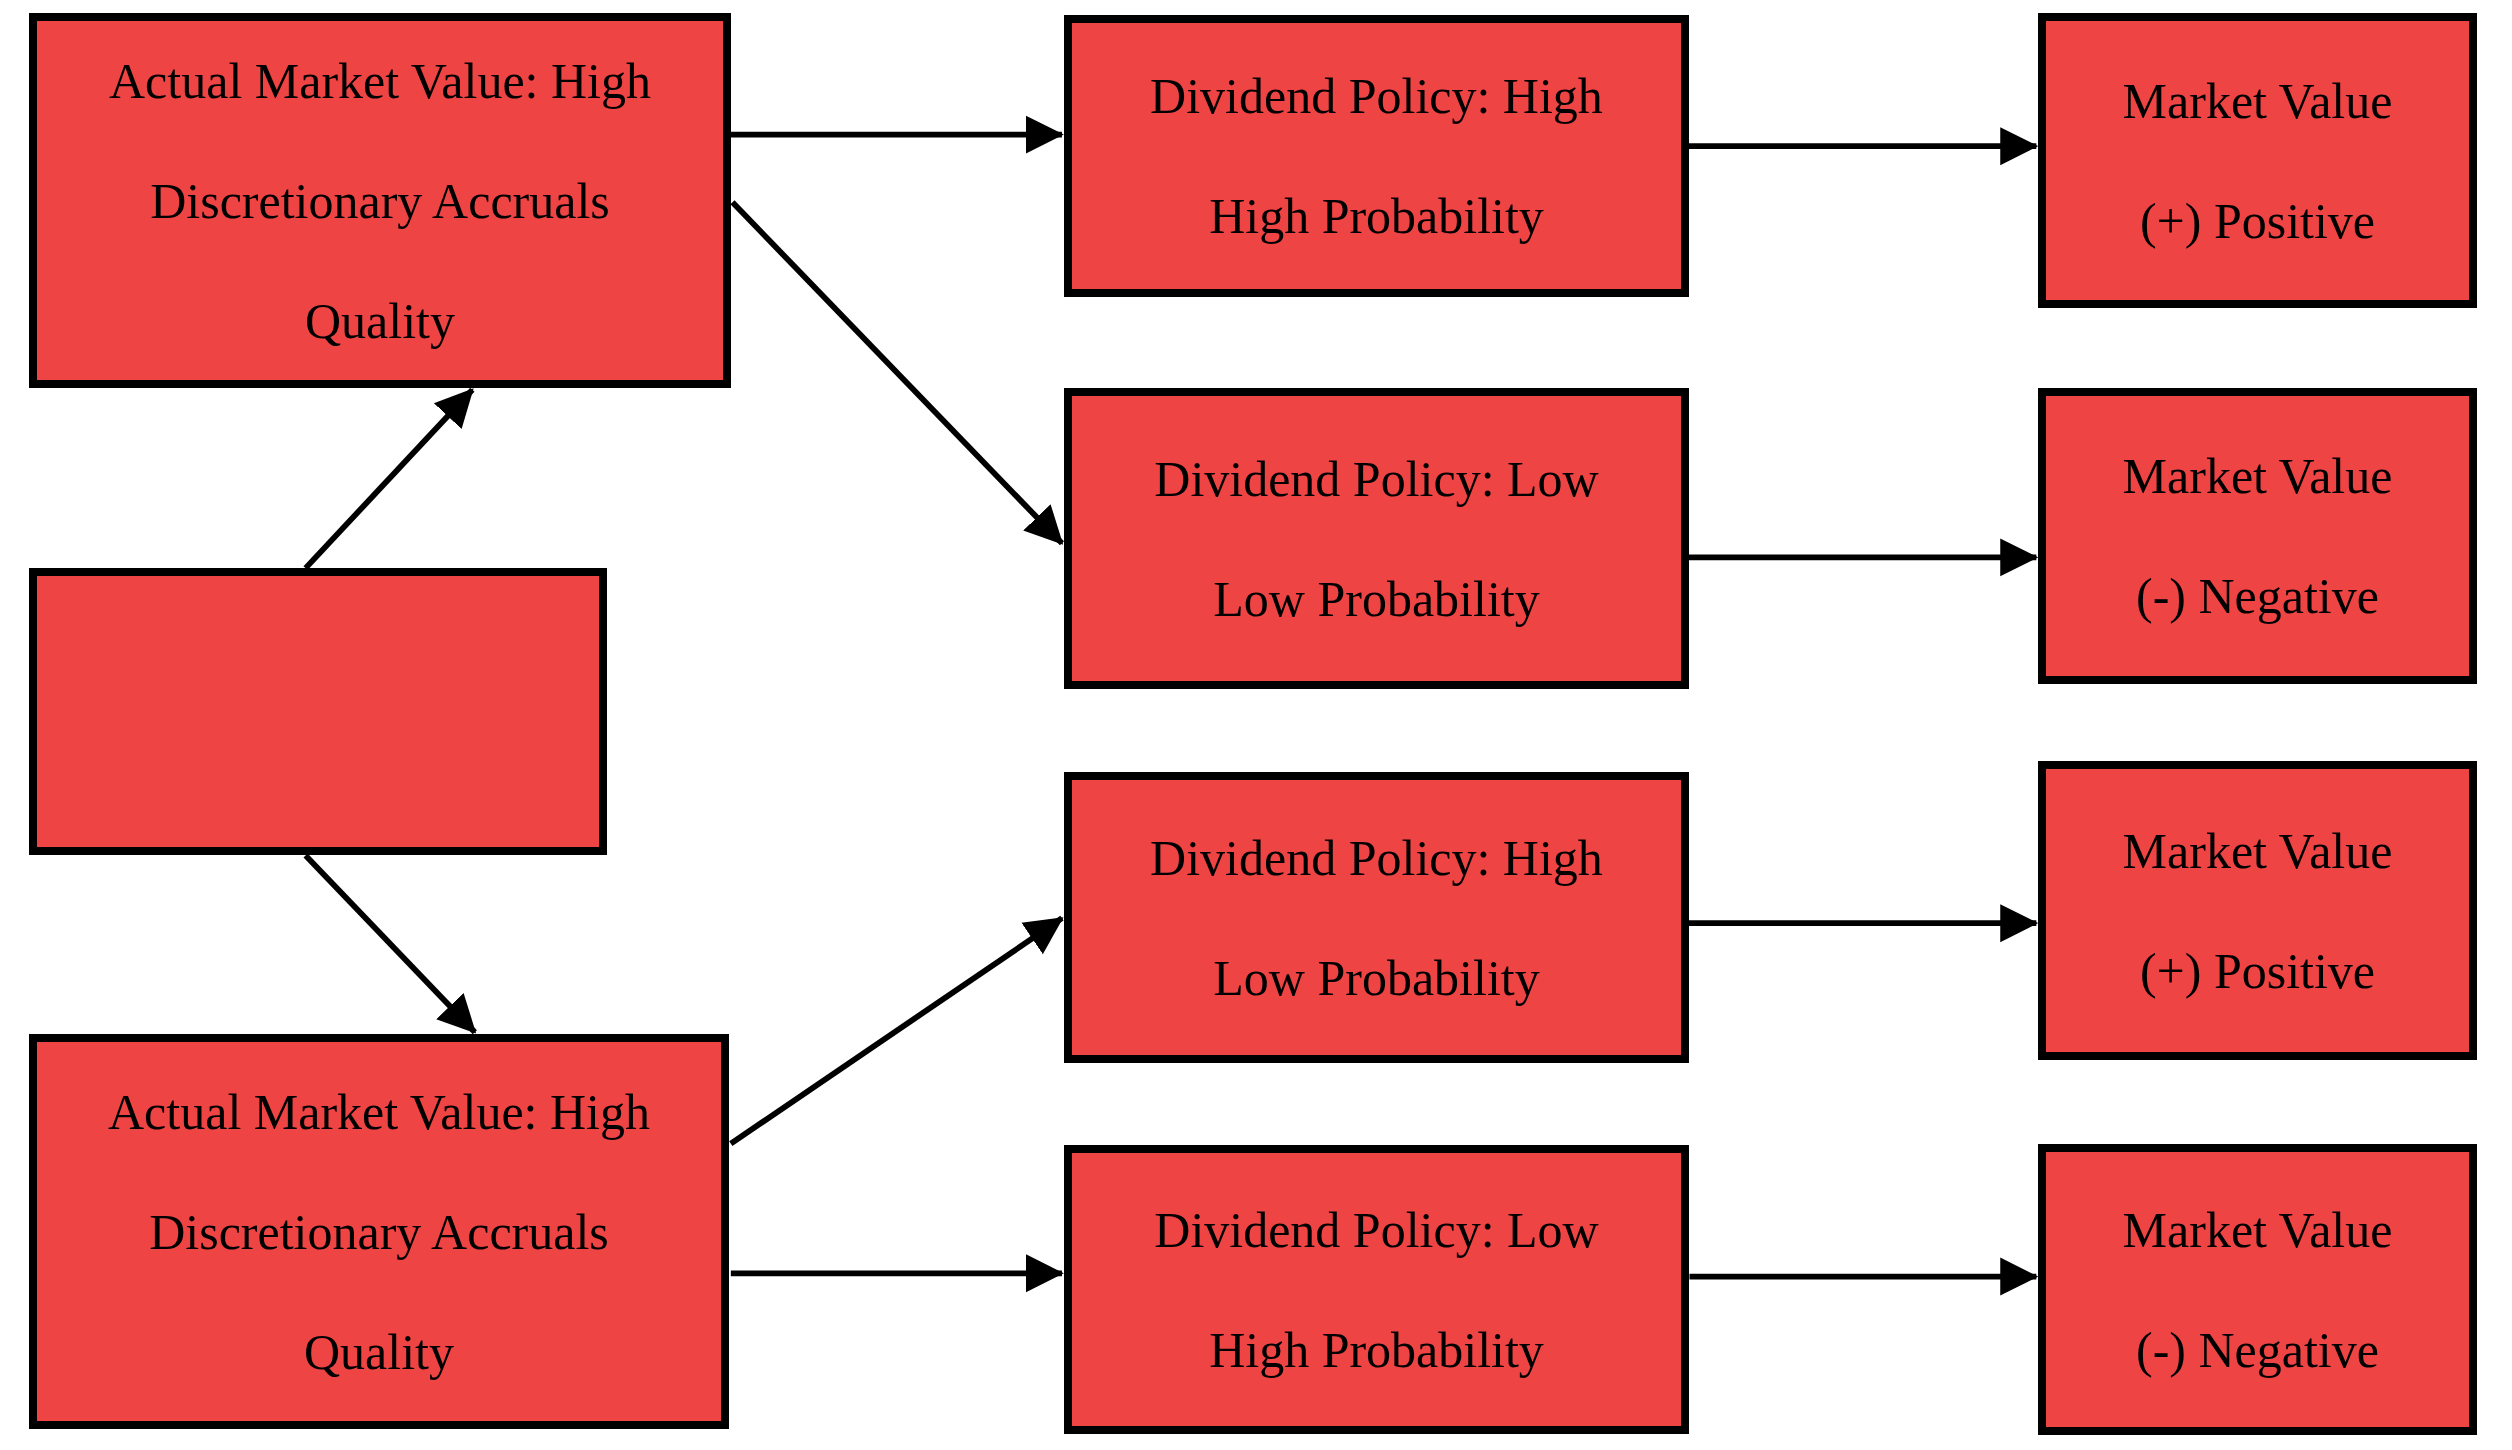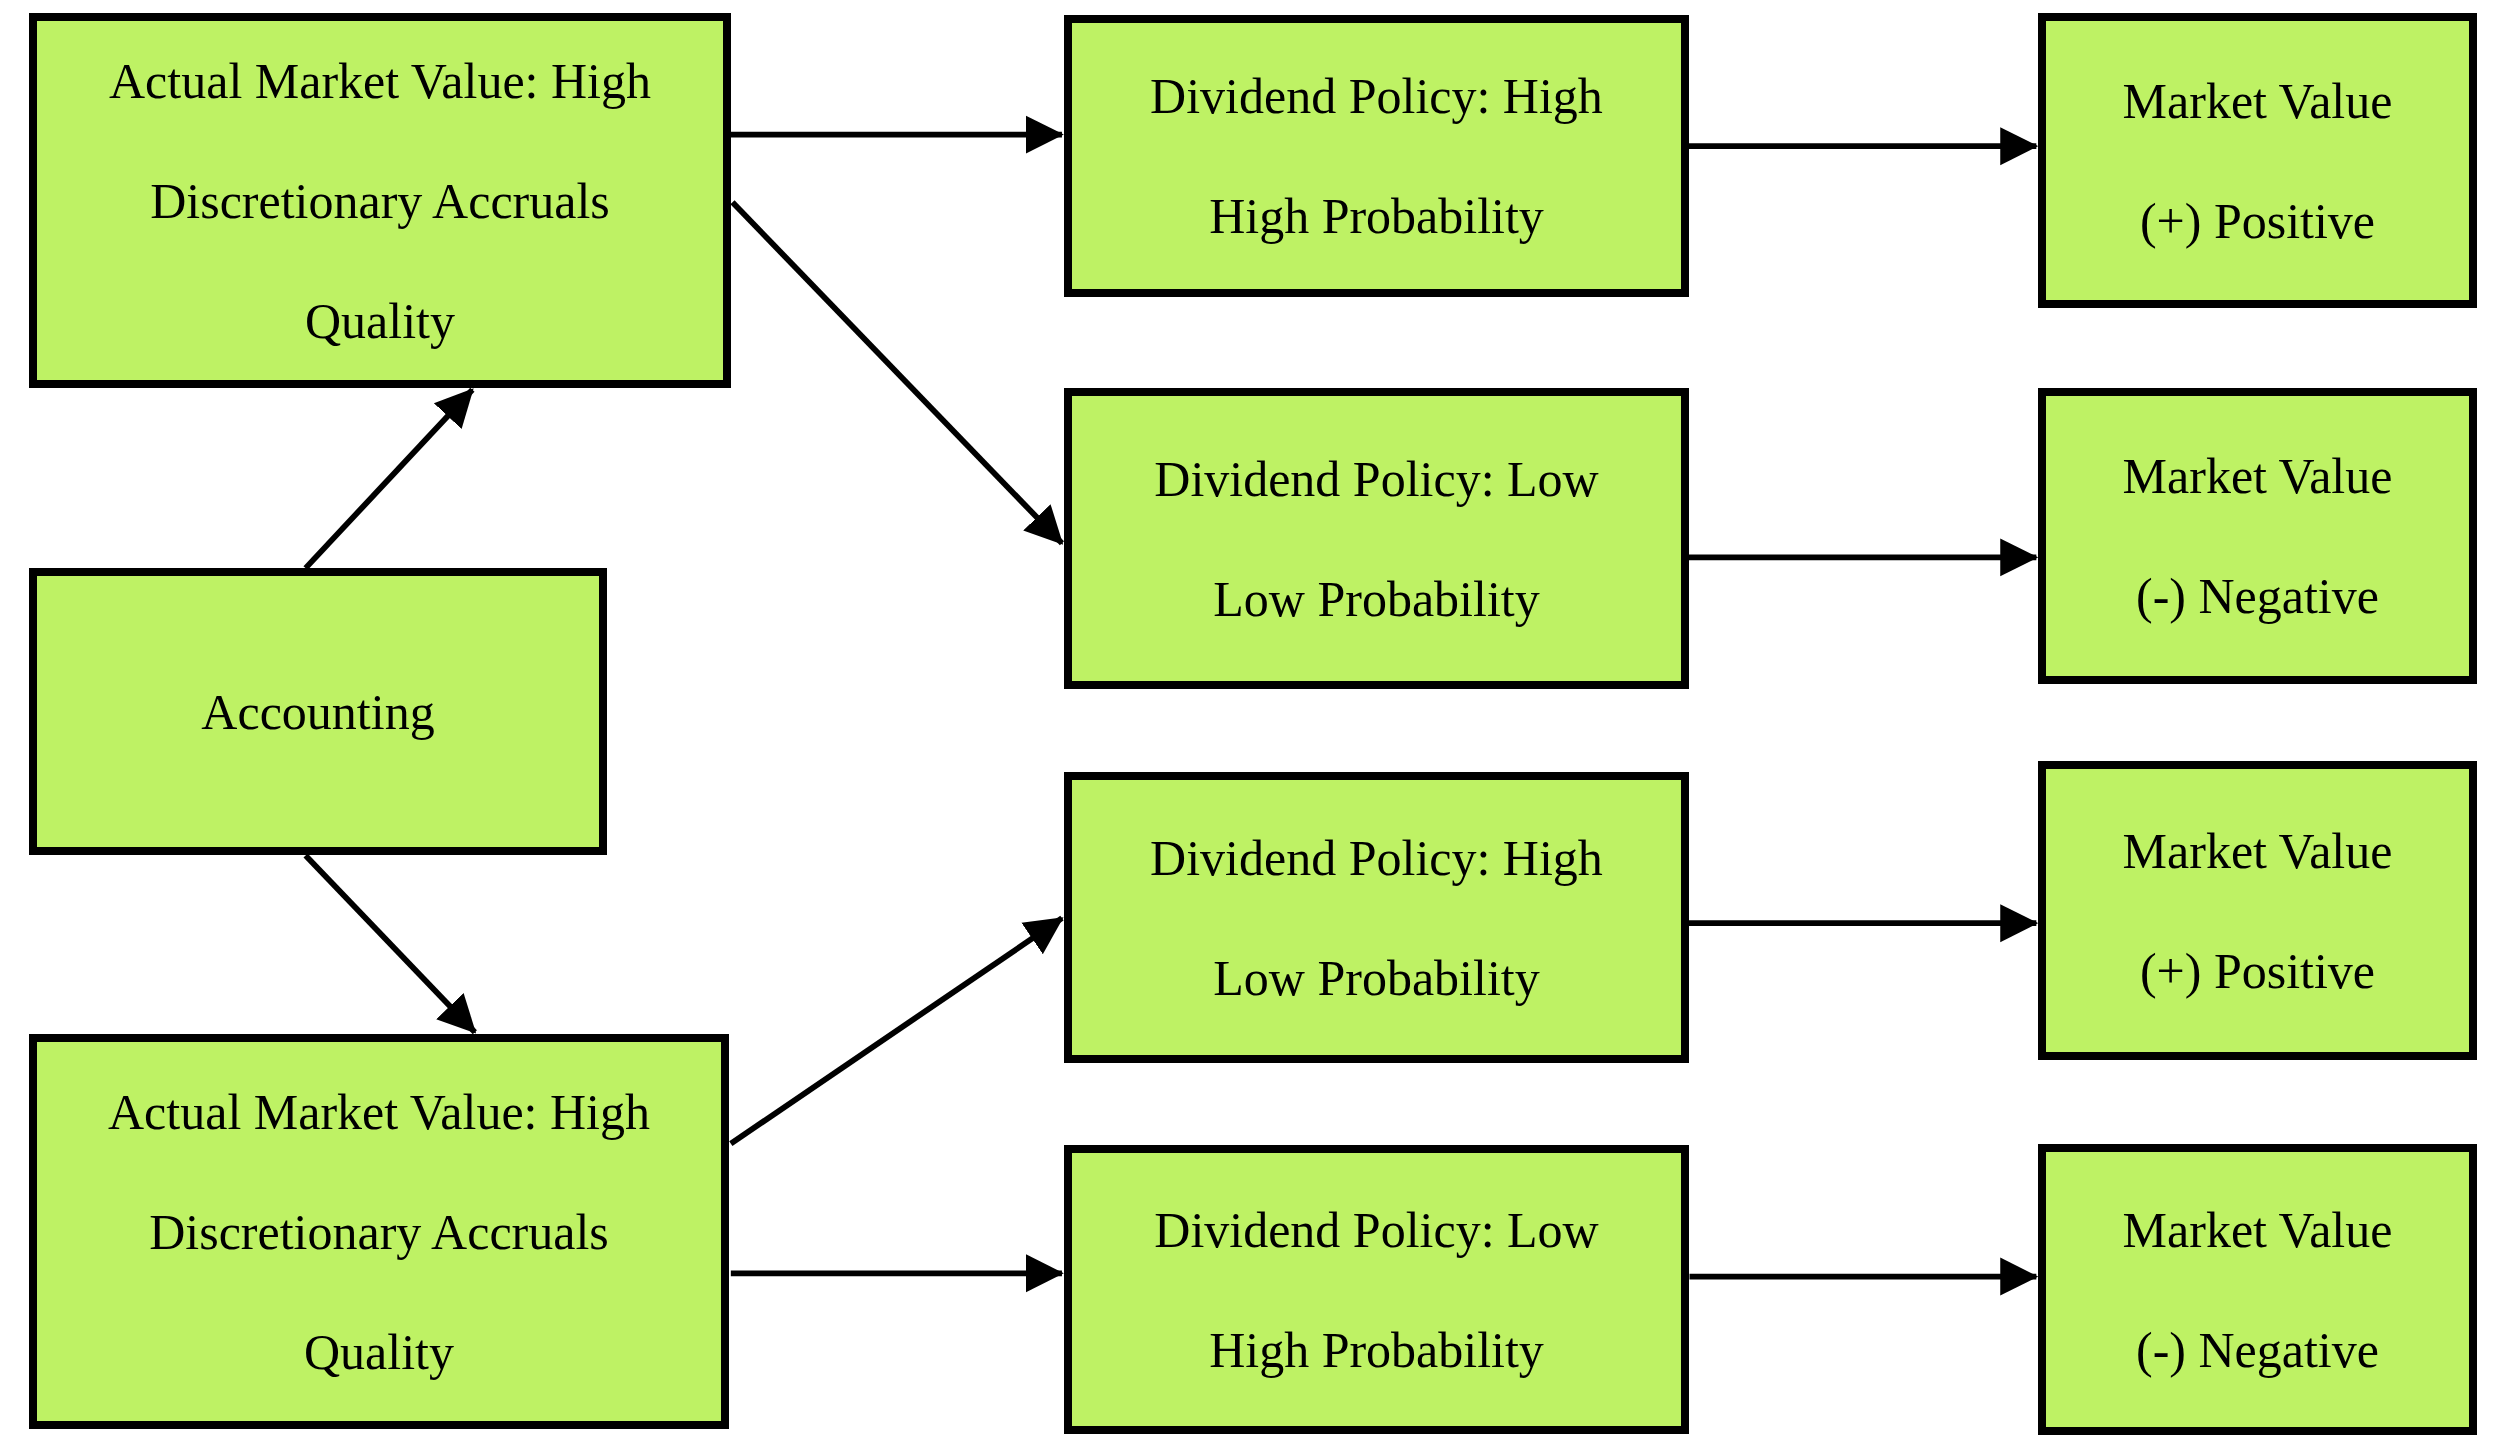--- a/index.html
+++ b/index.html
@@ -21,21 +21,21 @@
     left: 0;
     top: 0;
     width: 2512px;
     height: 1450px;
     pointer-events: none;
   }
   .flow-box {
     position: absolute;
     box-sizing: border-box;
     border: 8.3px solid #000000;
-    background: #bef264;
+    background: #ef4444;
     display: flex;
     flex-direction: column;
     justify-content: center;
     align-items: center;
     text-align: center;
   }
   .box-line {
     font-size: 50px;
     line-height: 120px;
     white-space: nowrap;
@@ -64,21 +64,20 @@
         <line x1="2046" y1="1546" x2="2466" y2="1546" stroke="#000000" stroke-width="7" marker-end="url(#arrowhead)"></line>
       </g>
   </svg>
   <div id="box-group">
       <div class="flow-box" style="left: 29px; top: 13.2px; width: 702px; height: 375px;">
         <div class="box-line">Actual Market Value: High</div>
         <div class="box-line">Discretionary Accruals</div>
         <div class="box-line">Quality</div>
       </div>
       <div class="flow-box" style="left: 29px; top: 568px; width: 578px; height: 287px;">
-        <div class="box-line">Accounting</div>
       </div>
       <div class="flow-box" style="left: 29px; top: 1034px; width: 700px; height: 395px;">
         <div class="box-line">Actual Market Value: High</div>
         <div class="box-line">Discretionary Accruals</div>
         <div class="box-line">Quality</div>
       </div>
       <div class="flow-box" style="left: 1064px; top: 15px; width: 625px; height: 282px;">
         <div class="box-line">Dividend Policy: High</div>
         <div class="box-line">High Probability</div>
       </div>

